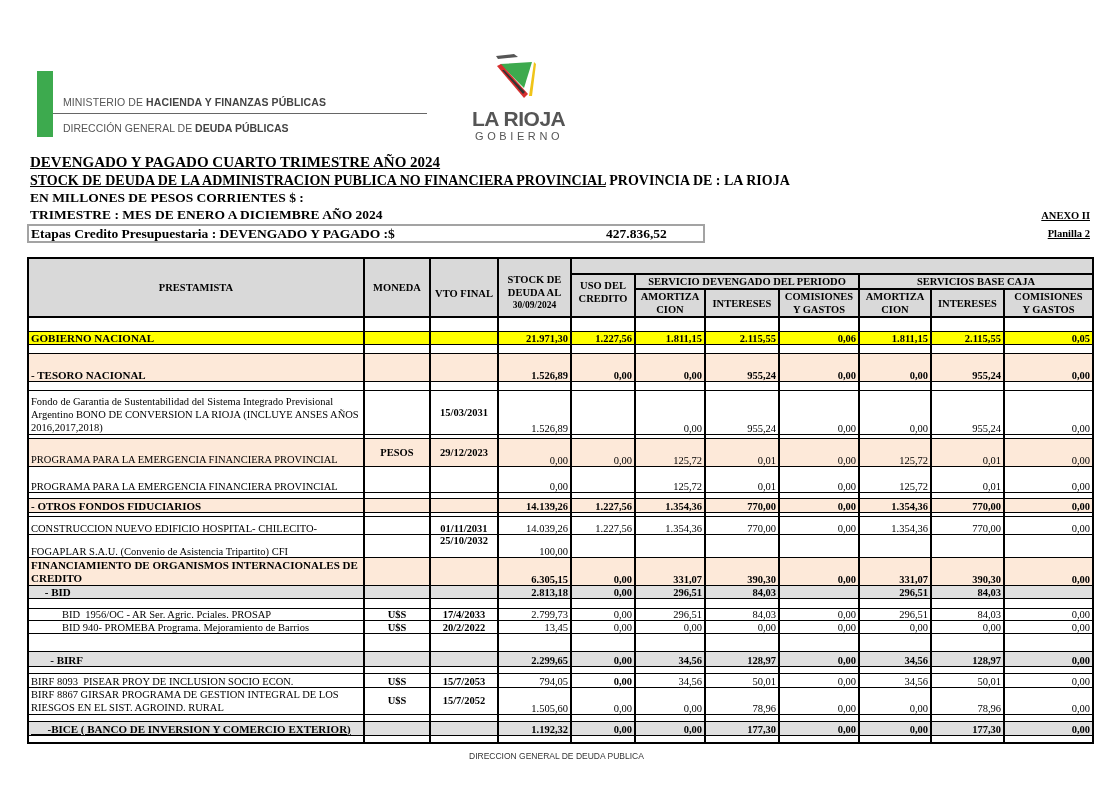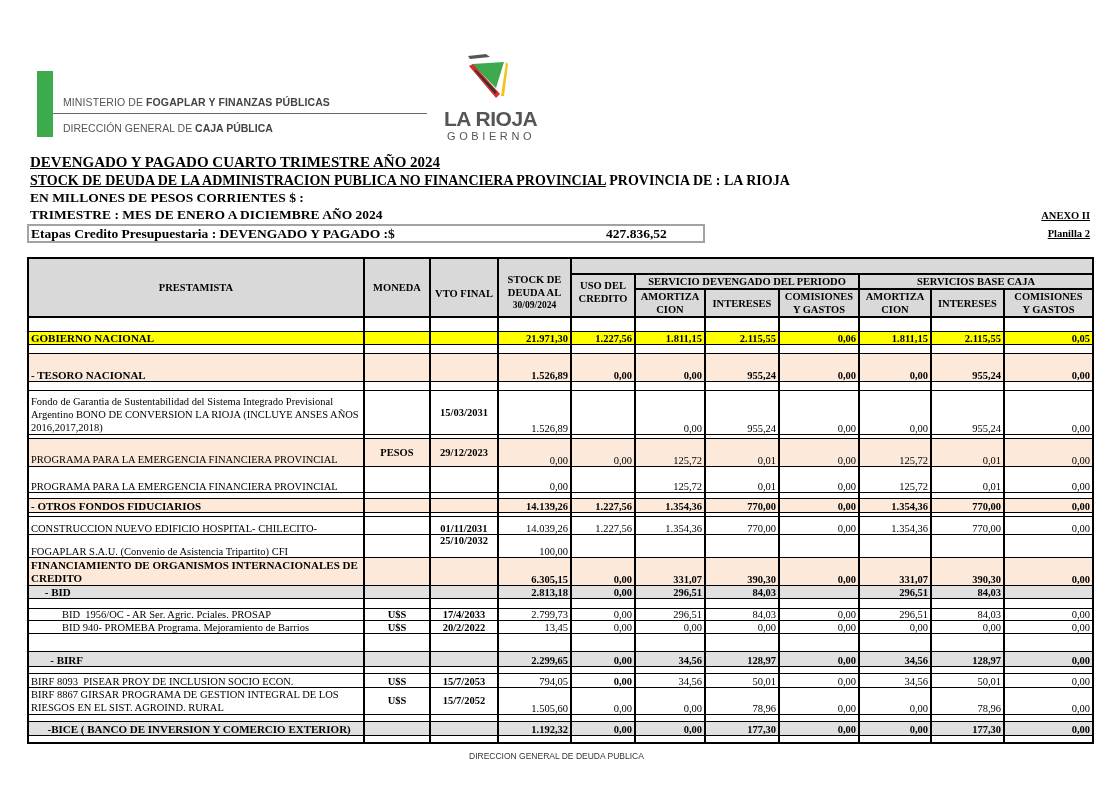--- a/index.html
+++ b/index.html
@@ -7,21 +7,21 @@
   body { position: relative; font-family: "Liberation Serif", serif; color: #000; }
 
   
   .ministry { position: absolute; left: 37px; top: 71px; width: 390px; height: 66px; }
   .ministry .bar { position: absolute; left: 0; top: 0; width: 16px; height: 66px; background: #3daa4e; }
   .ministry .line1 { position: absolute; left: 26px; top: 25px; font-family: "Liberation Sans", sans-serif; font-size: 10.5px; color: #555; letter-spacing: 0.1px; white-space: nowrap; }
   .ministry .line1 b, .ministry .line2 b { color: #444; font-weight: bold; }
   .ministry .rule { position: absolute; left: 16px; top: 42px; width: 374px; height: 1px; background: #666; }
   .ministry .line2 { position: absolute; left: 26px; top: 51px; font-family: "Liberation Sans", sans-serif; font-size: 10.5px; color: #555; white-space: nowrap; }
 
-  .rioja { position: absolute; left: 440px; top: 52px; width: 100px; height: 92px; }
+  .rioja { position: absolute; left: 468px; top: 52px; width: 100px; height: 92px; }
   .rioja svg { position: absolute; left: 20px; top: 0; }
   .rioja .name { position: absolute; left: 4px; top: 55px; font-family: "Liberation Sans", sans-serif; font-weight: bold; font-size: 21px; color: #555; letter-spacing: -0.5px; white-space: nowrap; }
   .rioja .sub { position: absolute; left: 7px; top: 78px; font-family: "Liberation Sans", sans-serif; font-size: 11px; color: #555; letter-spacing: 3.6px; white-space: nowrap; }
 
   
   .t { position: absolute; font-weight: bold; white-space: nowrap; }
   .t1 { left: 30px; top: 154px; font-size: 15px; text-decoration: underline; }
   .t2 { left: 30px; top: 173px; font-size: 14px; }
   .t2 u { text-decoration: underline; }
   .t3 { left: 30px; top: 190px; font-size: 13.5px; }
@@ -47,23 +47,23 @@
   .wrap { white-space: normal !important; line-height: 13px; }
   .thick-top td { border-top: 2px solid #000; }
   .spacer td { height: 7px; }
   .foot-note { position: absolute; left: 469px; top: 751px; font-family: "Liberation Sans", sans-serif; font-size: 8.5px; color: #333; white-space: nowrap; }
 </style>
 </head>
 <body>
 
 <div class="ministry">
   <div class="bar"></div>
-  <div class="line1"><span>MINISTERIO DE </span><b>FOGAPLAR Y FINANZAS PÚBLICAS</b></div>
+  <div class="line1"><span>MINISTERIO DE </span><b>HACIENDA Y FINANZAS PÚBLICAS</b></div>
   <div class="rule"></div>
-  <div class="line2"><span>DIRECCIÓN GENERAL DE </span><b>CAJA PÚBLICA</b></div>
+  <div class="line2"><span>DIRECCIÓN GENERAL DE </span><b>DEUDA PÚBLICAS</b></div>
 </div>
 
 <div class="rioja">
   <svg width="70" height="56" viewBox="0 0 70 56">
     <path d="M8 4 L26 2 L30 5 L10 7 Z" fill="#555"></path>
     <path d="M12 12 L44 10 L36 36 Z" fill="#3daa4e"></path>
     <path d="M9 14 L36 46 L40 42 L13 12 Z" fill="#d62e2e"></path>
     <path d="M46 10 L48 12 L44 44 L41 44 Z" fill="#f0c419"></path>
     <path d="M14 18 L35 42 L37 40 L16 18 Z" fill="#333"></path>
   </svg>
@@ -458,21 +458,21 @@
         <td style="height: 7px;"></td>
         <td style="height: 7px;"></td>
         <td style="height: 7px;"></td>
         <td style="height: 7px;"></td>
         <td style="height: 7px;"></td>
         <td style="height: 7px;"></td>
         <td style="height: 7px;"></td>
         <td style="height: 7px;"></td>
       </tr>
       <tr class="gray thick-top" style="height: 14px;">
-        <td class="b" style="vertical-align: bottom; white-space: pre; font-size: 11px;">      -BICE ( BANCO DE INVERSION Y COMERCIO EXTERIOR)</td>
+        <td class="b" style="vertical-align: bottom; white-space: pre; font-size: 11px; text-decoration: underline;">      -BICE ( BANCO DE INVERSION Y COMERCIO EXTERIOR)</td>
         <td class="ctr b" style="vertical-align: bottom;"></td>
         <td class="ctr b" style="vertical-align: bottom;"></td>
         <td class="num b">1.192,32</td>
         <td class="num b">0,00</td>
         <td class="num b">0,00</td>
         <td class="num b">177,30</td>
         <td class="num b">0,00</td>
         <td class="num b">0,00</td>
         <td class="num b">177,30</td>
         <td class="num b">0,00</td>

